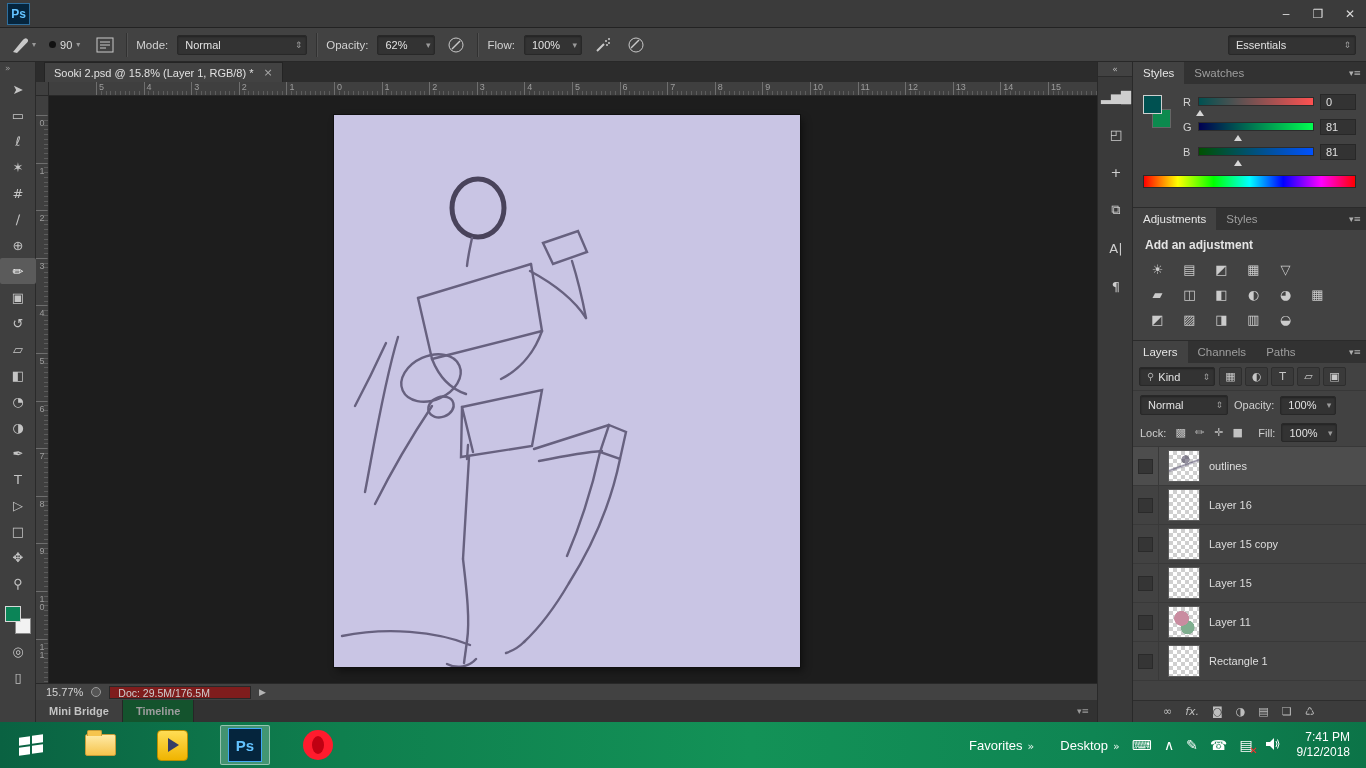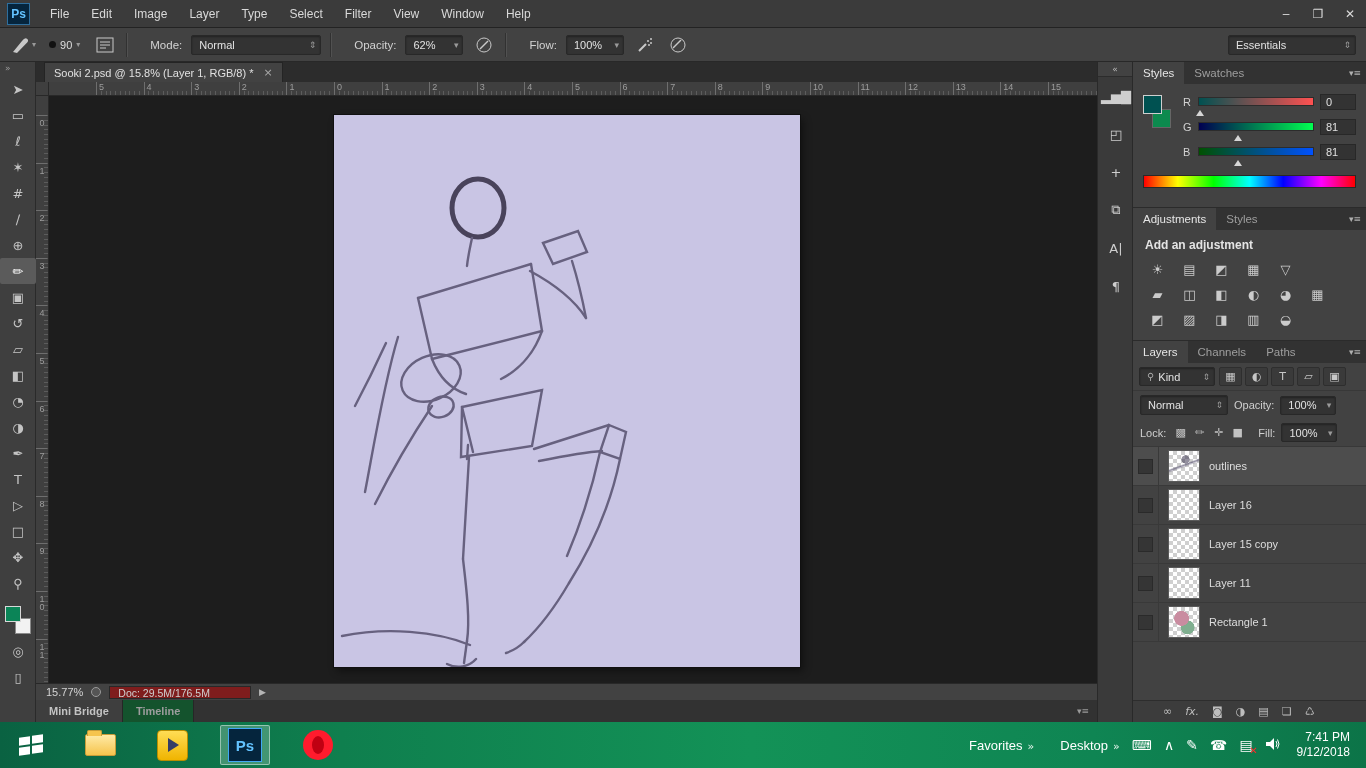--- a/index.html
+++ b/index.html
@@ -11,21 +11,21 @@
   
   #menubar{position:absolute;left:0;top:0;width:100%;height:28px;background:#3b3b3b;border-bottom:1px solid #232323;display:flex;align-items:center;}
   #pslogo{width:23px;height:22px;margin:0 9px 0 7px;background:#05253d;border:1px solid #2e6f9e;color:#63c3ff;font-weight:bold;font-size:12px;display:flex;align-items:center;justify-content:center;}
   .menu-item{padding:0 11px;line-height:28px;color:#d9d9d9;font-size:12px;cursor:default;}
   #winbtns{margin-left:auto;display:flex;height:100%;}
   .winbtn{width:32px;height:100%;display:flex;align-items:center;justify-content:center;color:#dcdcdc;font-size:12px;}
 
   
   #optionsbar{position:absolute;left:0;top:28px;width:100%;height:34px;background:#424242;border-bottom:1px solid #282828;display:flex;align-items:center;padding:0 10px;gap:9px;}
   .optsep{width:1px;height:24px;background:#313131;box-shadow:1px 0 0 #515151;}
-  .optlabel{font-size:11.5px;color:#d2d2d2;margin-left:14px;}
+  .optlabel{font-size:11.5px;color:#d2d2d2;}
   .dd{display:flex;align-items:center;background:#333;border:1px solid #282828;border-radius:2px;height:20px;padding:0 4px 0 7px;color:#e2e2e2;font-size:11px;box-shadow:inset 0 1px 2px rgba(0,0,0,.35);}
   .dd .arr{color:#9a9a9a;font-size:9px;margin-left:auto;padding-left:8px;}
   .iconbtn{height:24px;min-width:24px;display:flex;align-items:center;justify-content:center;border-radius:2px;color:#c9c9c9;}
   #brushsize{display:flex;align-items:center;gap:4px;padding:0 4px;height:26px;}
   #brushsize .dot{width:7px;height:7px;border-radius:50%;background:#111;}
   #brushsize .num{font-size:11px;color:#ddd;}
   #workspace-dd{margin-left:auto;width:128px;}
 
   
   #toolbar{position:absolute;left:0;top:62px;width:36px;bottom:46px;background:#3f3f3f;border-right:1px solid #2a2a2a;}
@@ -141,33 +141,20 @@
   #net-icon .redx{position:absolute;right:-5px;bottom:-3px;color:#ff2a2a;font-size:10px;font-weight:bold;}
   #clock{text-align:right;color:#fff;font-size:12px;line-height:15px;padding:0 10px 0 4px;}
 </style>
 </head>
 <body>
 
 <div id="app">
 
   <div id="menubar">
     <div id="pslogo">Ps</div>
-    <div style="display:flex;height:100%;">
-
-    <div class="menu-item">File</div>
-        <div class="menu-item">Edit</div>
-        <div class="menu-item">Image</div>
-        <div class="menu-item">Layer</div>
-        <div class="menu-item">Type</div>
-        <div class="menu-item">Select</div>
-        <div class="menu-item">Filter</div>
-        <div class="menu-item">View</div>
-        <div class="menu-item">Window</div>
-        <div class="menu-item">Help</div>
-      </div>
     <div id="winbtns">
       <div class="winbtn">–</div>
       <div class="winbtn">❐</div>
       <div class="winbtn">✕</div>
     </div>
   </div>
 
   <div id="optionsbar">
     <div class="iconbtn">
       <svg width="22" height="20" viewBox="0 0 22 20">
@@ -529,20 +516,27 @@
               <span class="vis-box"></span>
             </span>
           <span class="thumb"></span>
           <span class="lname">Layer 15 copy</span>
         </div>
           <div class="layer-row">
           <span class="vis-cell">
               <span class="vis-box"></span>
             </span>
           <span class="thumb"></span>
+          <span class="lname">Layer 15</span>
+        </div>
+          <div class="layer-row">
+          <span class="vis-cell">
+              <span class="vis-box"></span>
+            </span>
+          <span class="thumb"></span>
           <span class="lname">Layer 11</span>
         </div>
           <div class="layer-row">
           <span class="vis-cell">
               <span class="vis-box"></span>
             </span>
           <span class="thumb"></span>
           <span class="lname">Rectangle 1</span>
         </div>
         </div>

